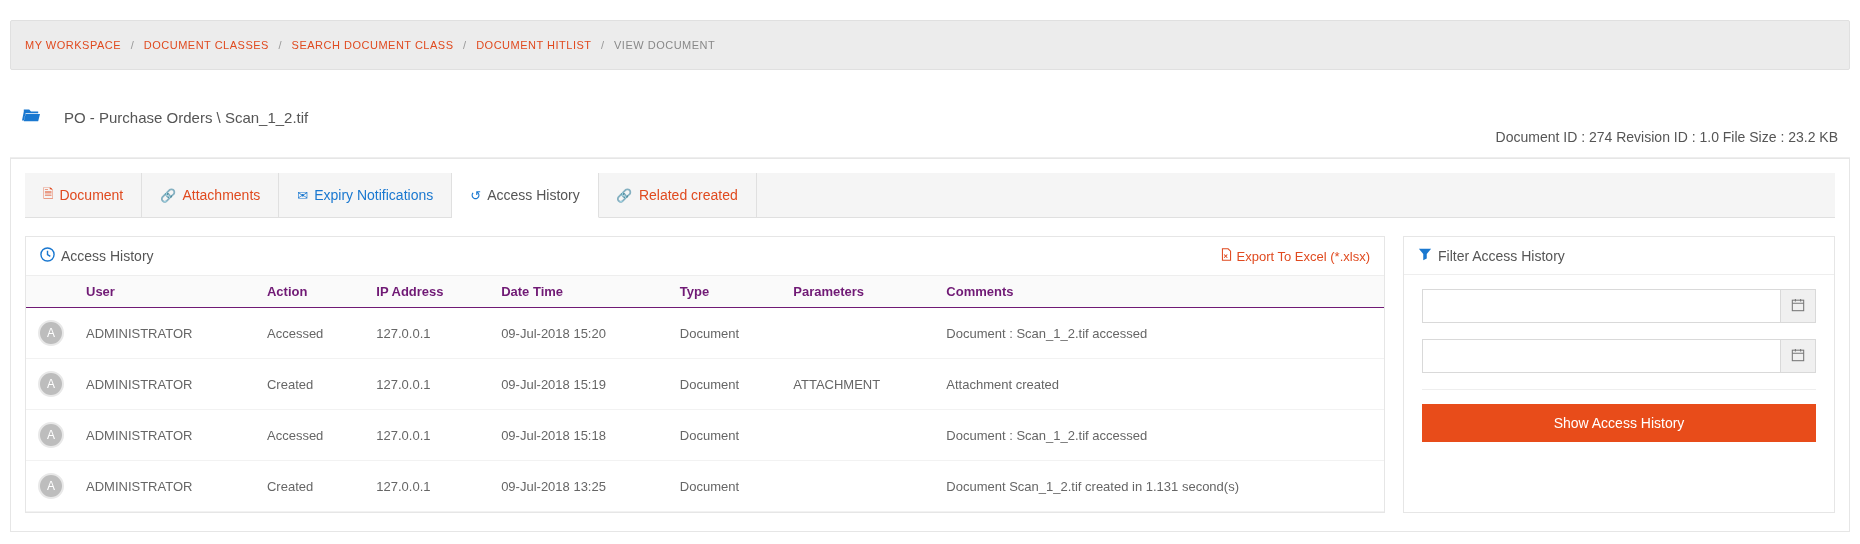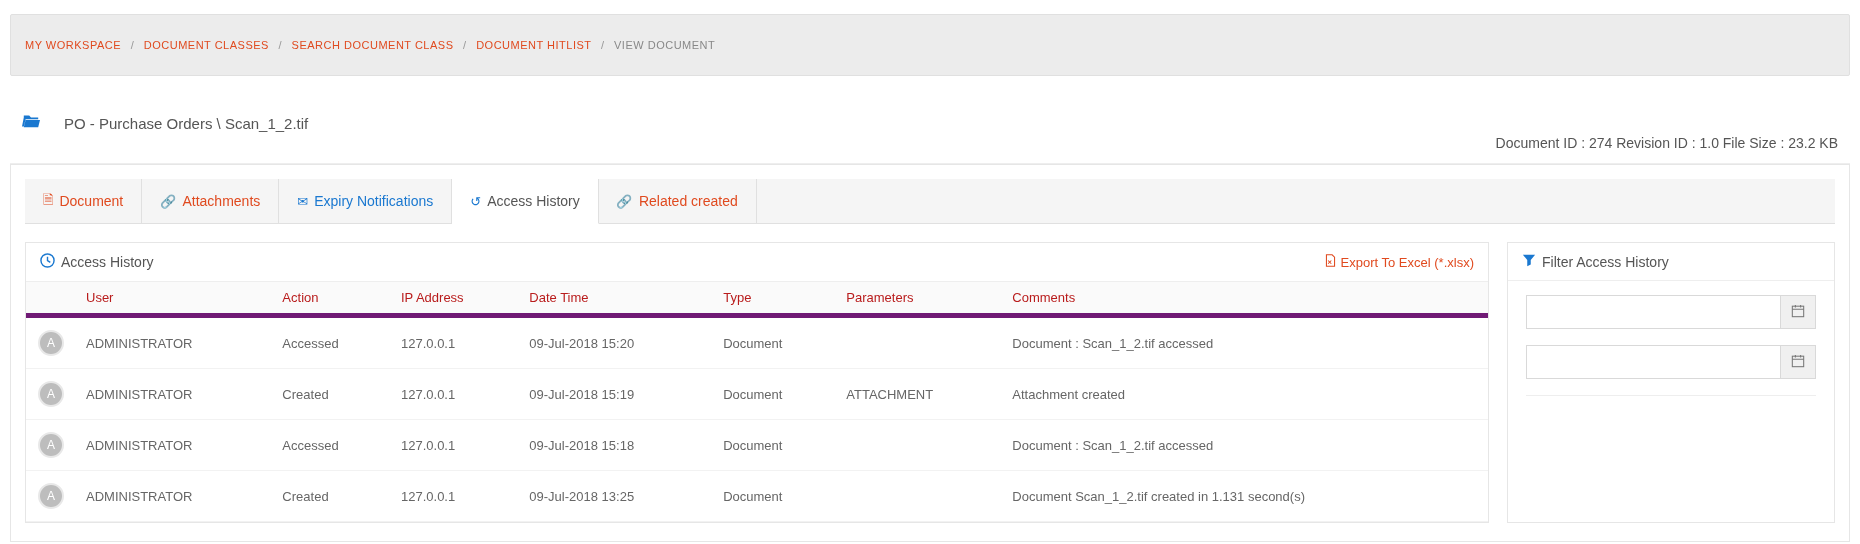--- a/index.html
+++ b/index.html
@@ -10,22 +10,22 @@
     background: #fff;
     width: 1860px;
   }
   a { text-decoration: none; }
 
   
   .breadcrumb {
     background: #ececec;
     border: 1px solid #e0e0e0;
     border-radius: 2px;
-    padding: 24px 14px;
-    margin: 14px 10px 14px 10px;
+    padding: 18px 14px;
+    margin: 20px 10px 14px 10px;
     font-size: 11px;
     letter-spacing: 0.5px;
   }
   .breadcrumb .crumb {
     color: #e04a1f;
     text-transform: uppercase;
   }
   .breadcrumb .crumb.active {
     color: #888;
   }
@@ -79,21 +79,21 @@
   }
   .tab .ticon { font-size: 13px; }
 
   
   .content-row {
     display: flex;
     gap: 18px;
     margin-top: 18px;
   }
   .history-panel { flex: 1; border: 1px solid #e6e6e6; }
-  .filter-panel  { width: 328px; border: 1px solid #e6e6e6; padding: 0; }
+  .filter-panel  { width: 432px; border: 1px solid #e6e6e6; padding: 0; }
 
   .panel-header {
     padding: 10px 14px;
     display: flex;
     align-items: center;
     justify-content: space-between;
     border-bottom: 1px solid #eee;
     font-size: 14px;
     color: #555;
   }
@@ -102,24 +102,24 @@
   .clock-icon, .funnel-icon, .history-icon { color: #1a78d0; }
 
   
   table.hist {
     width: 100%;
     border-collapse: collapse;
     font-size: 13px;
   }
   table.hist th {
     text-align: left;
-    font-weight: 400;
-    color: #b91c1c;
+    font-weight: 700;
+    color: #701a75;
     padding: 8px 10px;
-    border-bottom: 5px solid #701a75;
+    border-bottom: 1px solid #701a75;
     background: #fafafa;
   }
   table.hist td {
     padding: 12px 10px;
     border-bottom: 1px solid #f2f2f2;
     color: #666;
     vertical-align: middle;
   }
   .avatar-cell { width: 50px; text-align: center; }
   .avatar {
@@ -330,17 +330,18 @@
               <svg width="14" height="14" viewBox="0 0 16 16">
                   <rect x="1.5" y="2.5" width="13" height="12" fill="none" stroke="#777" stroke-width="1.2"></rect>
                   <path stroke="#777" stroke-width="1.2" d="M1.5 6h13M5 1v3M11 1v3"></path>
                 </svg>
             </span>
           </span>
         </div>
 
         <hr class="filter-divider">
 
+        <button class="btn-primary">Show Access History</button>
       </div>
     </div>
 
   </div>
 </div>
 
 </body></html>

